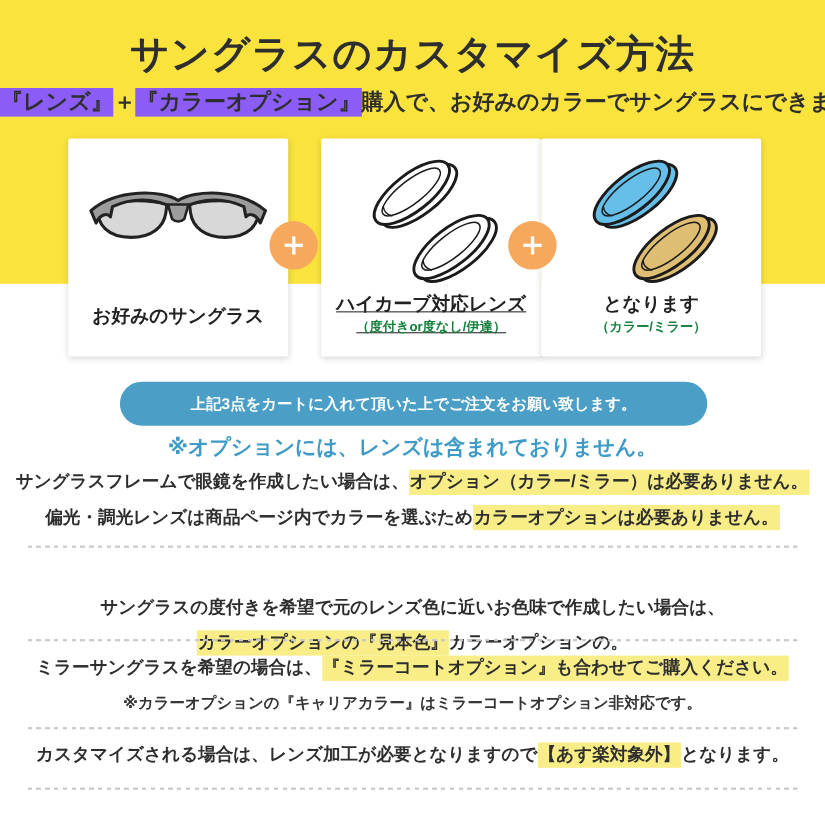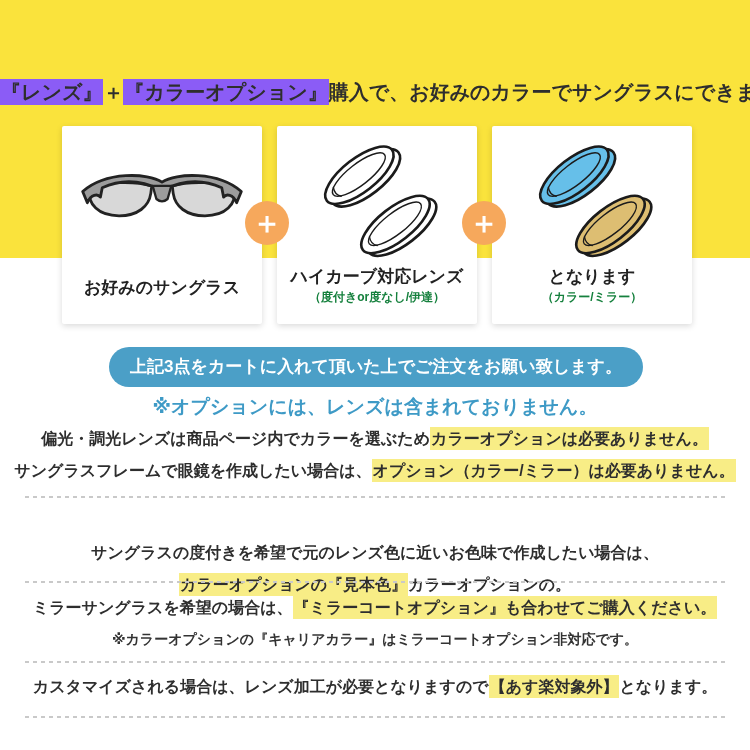--- a/index.html
+++ b/index.html
@@ -19,38 +19,38 @@
     position:absolute;top:79px;left:0;width:750px;text-align:center;
     font-size:20px;font-weight:bold;color:#2e2e2e;white-space:nowrap;
   }
   .subtitle .wbg{background:#8b5cf6;padding:2px 1px;}
   .step-box{
     position:absolute;top:126px;width:200px;height:198px;background:#fff;
     border-radius:2px;box-shadow:0 2px 6px rgba(0,0,0,0.15);
     display:flex;flex-direction:column;
   }
   .step-box.b1{left:62px;}
-  .step-box.b2{left:277px;}
+  .step-box.b2{left:292px;text-decoration:underline;}
   .step-box.b3{left:492px;}
   .step-art{flex:1;display:flex;align-items:center;justify-content:center;padding-top:6px;}
   .step-caption{height:58px;text-align:center;}
   .step-label{font-size:17px;font-weight:bold;color:#222;line-height:22px;}
   .step-sub{font-size:12px;font-weight:bold;color:#15803d;line-height:18px;}
   .b1 .step-caption{display:flex;align-items:center;justify-content:center;padding-bottom:14px;}
   .plus-circle{
     position:absolute;top:201px;width:44px;height:44px;border-radius:50%;
     background:#F6A85C;color:#fff;display:flex;align-items:center;justify-content:center;
     font-size:30px;font-weight:bold;z-index:5;line-height:1;
   }
   .plus-circle.p1{left:245px;}
   .plus-circle.p2{left:462px;}
   .banner{
     position:absolute;top:347px;left:109px;width:534px;height:40px;
     background:#4B9FC7;border-radius:21px;color:#fff;
-    font-size:17px;font-weight:bold;line-height:40px;text-align:center;white-space:nowrap;
+    font-size:14px;font-weight:bold;line-height:40px;text-align:center;white-space:nowrap;
   }
   .banner-note{
     position:absolute;top:394px;left:0;width:750px;text-align:center;
     color:#3E9AC6;font-size:19px;font-weight:bold;white-space:nowrap;
   }
   .txt{
     position:absolute;left:0;width:750px;text-align:center;font-weight:bold;
     color:#2e2e2e;white-space:nowrap;
   }
   .txt .line{display:block;}
@@ -66,20 +66,21 @@
   }
   .d1{top:496px;}.d2{top:581px;}.d3{top:661px;}.d4{top:716px;}
 </style>
 </head>
 <body>
 
 <div class="page">
 
   <div class="yellow-bg"></div>
 
+  <div class="title">サングラスのカスタマイズ方法</div>
 
   <div class="subtitle">
     <span class="wbg">『レンズ』</span><span>＋</span><span class="wbg">『カラーオプション』</span><span>購入で、お好みのカラーでサングラスにできます。</span>
   </div>
 
   <div class="step-box b1">
     <div class="step-art">
       <svg width="168" height="76" viewBox="0 0 180 80">
         <path d="M12,28 C10,46 22,58 44,58 C64,58 76,48 78,34 L79,26 C60,20 24,22 12,28 Z" fill="#d8d8d8" stroke="#222" stroke-width="3" stroke-linejoin="round"></path>
         <path d="M168,28 C170,46 158,58 136,58 C116,58 104,48 102,34 L101,26 C120,20 156,22 168,28 Z" fill="#d8d8d8" stroke="#222" stroke-width="3" stroke-linejoin="round"></path>
@@ -143,22 +144,22 @@
     <div class="step-caption">
       <div class="step-label">となります</div>
       <div class="step-sub">（カラー/ミラー）</div>
     </div>
   </div>
 
   <div class="banner">上記3点をカートに入れて頂いた上でご注文をお願い致します。</div>
   <div class="banner-note">※オプションには、レンズは含まれておりません。</div>
 
   <div class="txt secA">
+    <span class="line"><span>サングラスフレームで眼鏡を作成したい場合は、</span><span class="hl">オプション（カラー/ミラー）は必要ありません。</span></span>
     <span class="line"><span>偏光・調光レンズは商品ページ内でカラーを選ぶため</span><span class="hl">カラーオプションは必要ありません。</span></span>
-    <span class="line"><span>サングラスフレームで眼鏡を作成したい場合は、</span><span class="hl">オプション（カラー/ミラー）は必要ありません。</span></span>
   </div>
   <div class="divider d1"></div>
 
   <div class="txt secB">
     <span class="line"><span>サングラスの度付きを希望で元のレンズ色に近いお色味で作成したい場合は、</span></span>
     <span class="line"><span class="hl">カラーオプションの『見本色』</span><span>カラーオプションの。</span></span>
   </div>
   <div class="divider d2"></div>
 
   <div class="txt secC1">

